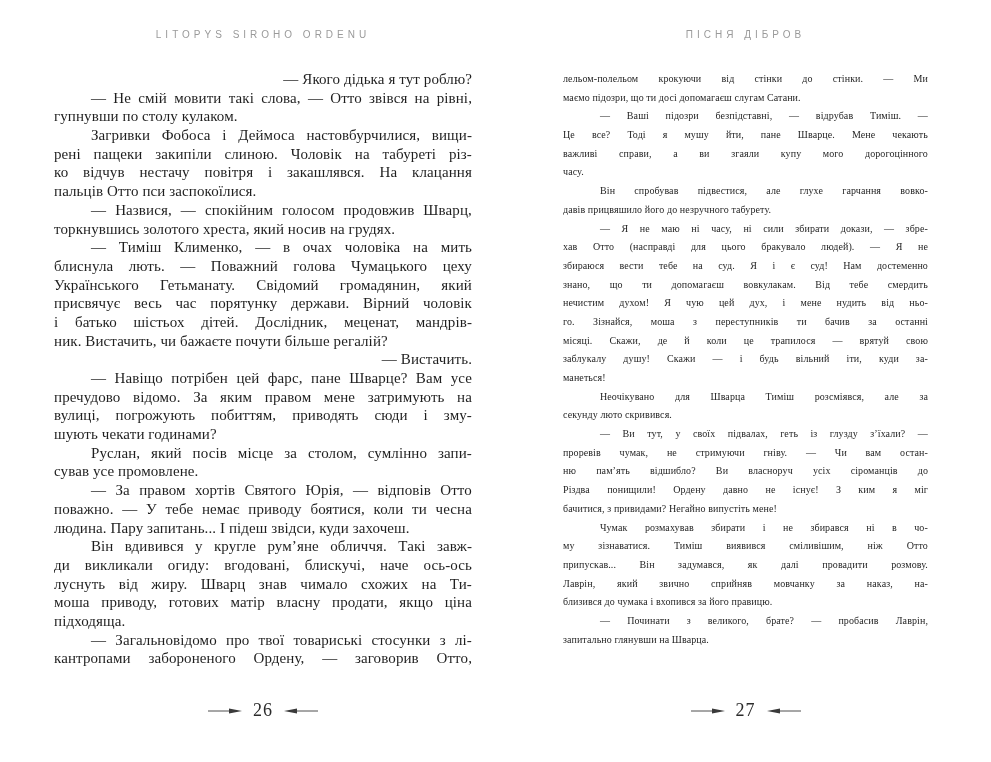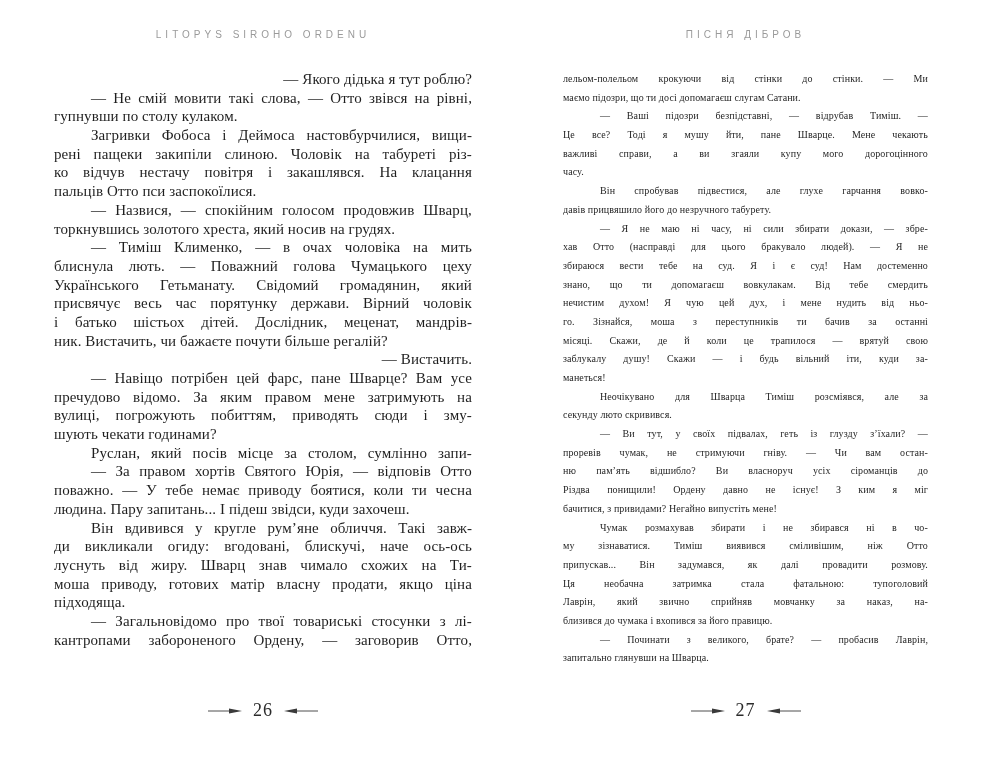--- a/index.html
+++ b/index.html
@@ -199,20 +199,21 @@
       <div class="line indent">
         <span>Руслан,</span>
         <span>який</span>
         <span>посів</span>
         <span>місце</span>
         <span>за</span>
         <span>столом,</span>
         <span>сумлінно</span>
         <span>запи-</span>
       </div>
+      <div class="line last">сував усе промовлене.</div>
       <div class="line indent">
         <span>—</span>
         <span>За</span>
         <span>правом</span>
         <span>хортів</span>
         <span>Святого</span>
         <span>Юрія,</span>
         <span>—</span>
         <span>відповів</span>
         <span>Отто</span>
@@ -538,28 +539,20 @@
       <div class="line">
         <span>припускав...</span>
         <span>Він</span>
         <span>задумався,</span>
         <span>як</span>
         <span>далі</span>
         <span>провадити</span>
         <span>розмову.</span>
       </div>
       <div class="line">
-        <span>Ця</span>
-        <span>необачна</span>
-        <span>затримка</span>
-        <span>стала</span>
-        <span>фатальною:</span>
-        <span>тупоголовий</span>
-      </div>
-      <div class="line">
         <span>Лаврін,</span>
         <span>який</span>
         <span>звично</span>
         <span>сприйняв</span>
         <span>мовчанку</span>
         <span>за</span>
         <span>наказ,</span>
         <span>на-</span>
       </div>
       <div class="line last">близився до чумака і вхопився за його правицю.</div>

